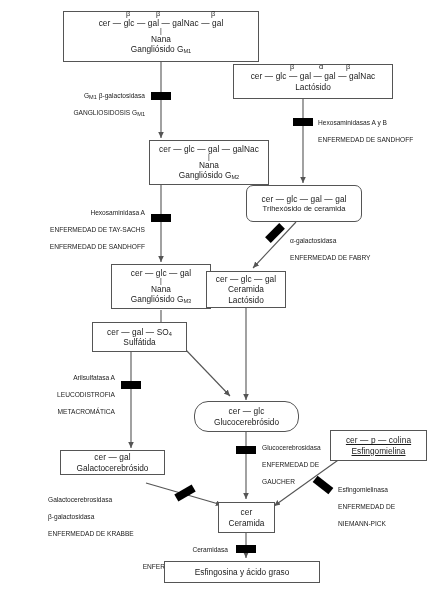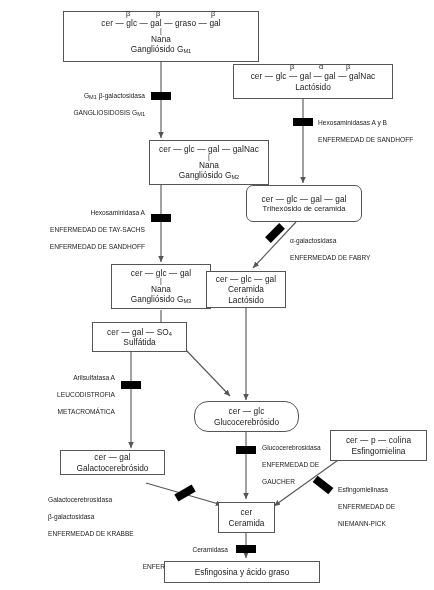--- a/index.html
+++ b/index.html
@@ -63,21 +63,21 @@
     <line x1="348" y1="453" x2="274" y2="506" stroke="#555" stroke-width="1.1" marker-end="url(#ah)"></line>
 
     <line x1="246" y1="533" x2="246" y2="558" stroke="#555" stroke-width="1.1" marker-end="url(#ah)"></line>
   </svg>
 
   <div class="mbox" style="left:63px;top:11px;width:196px;height:51px;">
     <div style="position:relative;width:100%;">
       <span class="greek" style="position:absolute;left:62px;top:-9px;">β</span>
       <span class="greek" style="position:absolute;left:92px;top:-9px;">β</span>
       <span class="greek" style="position:absolute;left:147px;top:-9px;">β</span>
-      <div class="formula">cer — glc — gal — graso — gal</div>
+      <div class="formula">cer — glc — gal — galNac — gal</div>
     </div>
     <div class="vlink">|</div>
     <div class="nm">Nana</div>
     <div class="nm"><span>Gangliósido G</span><sub>M1</sub></div>
   </div>
 
   <div class="blk h" style="left:151px;top:92px;"></div>
   <div class="blabel right" style="left:12px;top:83px;width:133px;">
     <span><span>G</span><sub>M1</sub><span> β-galactosidasa</span></span><br>
     <span><span>GANGLIOSIDOSIS G</span><sub>M1</sub></span>
@@ -166,21 +166,21 @@
     <div class="nm">Galactocerebrósido</div>
   </div>
 
   <div class="blk diag" style="left:175px;top:489px;transform:rotate(-30deg);"></div>
   <div class="blabel left" style="left:48px;top:487px;width:122px;">
     <span>Galactocerebrosidasa</span><br>
     <span>β-galactosidasa</span><br>
     <span>ENFERMEDAD DE KRABBE</span>
   </div>
 
-  <div class="mbox" style="left:330px;top:430px;width:97px;height:31px;">
+  <div class="mbox" style="left:330px;top:430px;width:97px;height:31px;text-decoration:underline;">
     <div class="formula">cer — p — colina</div>
     <div class="nm">Esfingomielina</div>
   </div>
 
   <div class="blk diag" style="left:313px;top:481px;transform:rotate(38deg);"></div>
   <div class="blabel left" style="left:338px;top:477px;width:96px;">
     <span>Esfingomielinasa</span><br>
     <span>ENFERMEDAD DE</span><br>
     <span>NIEMANN-PICK</span>
   </div>

